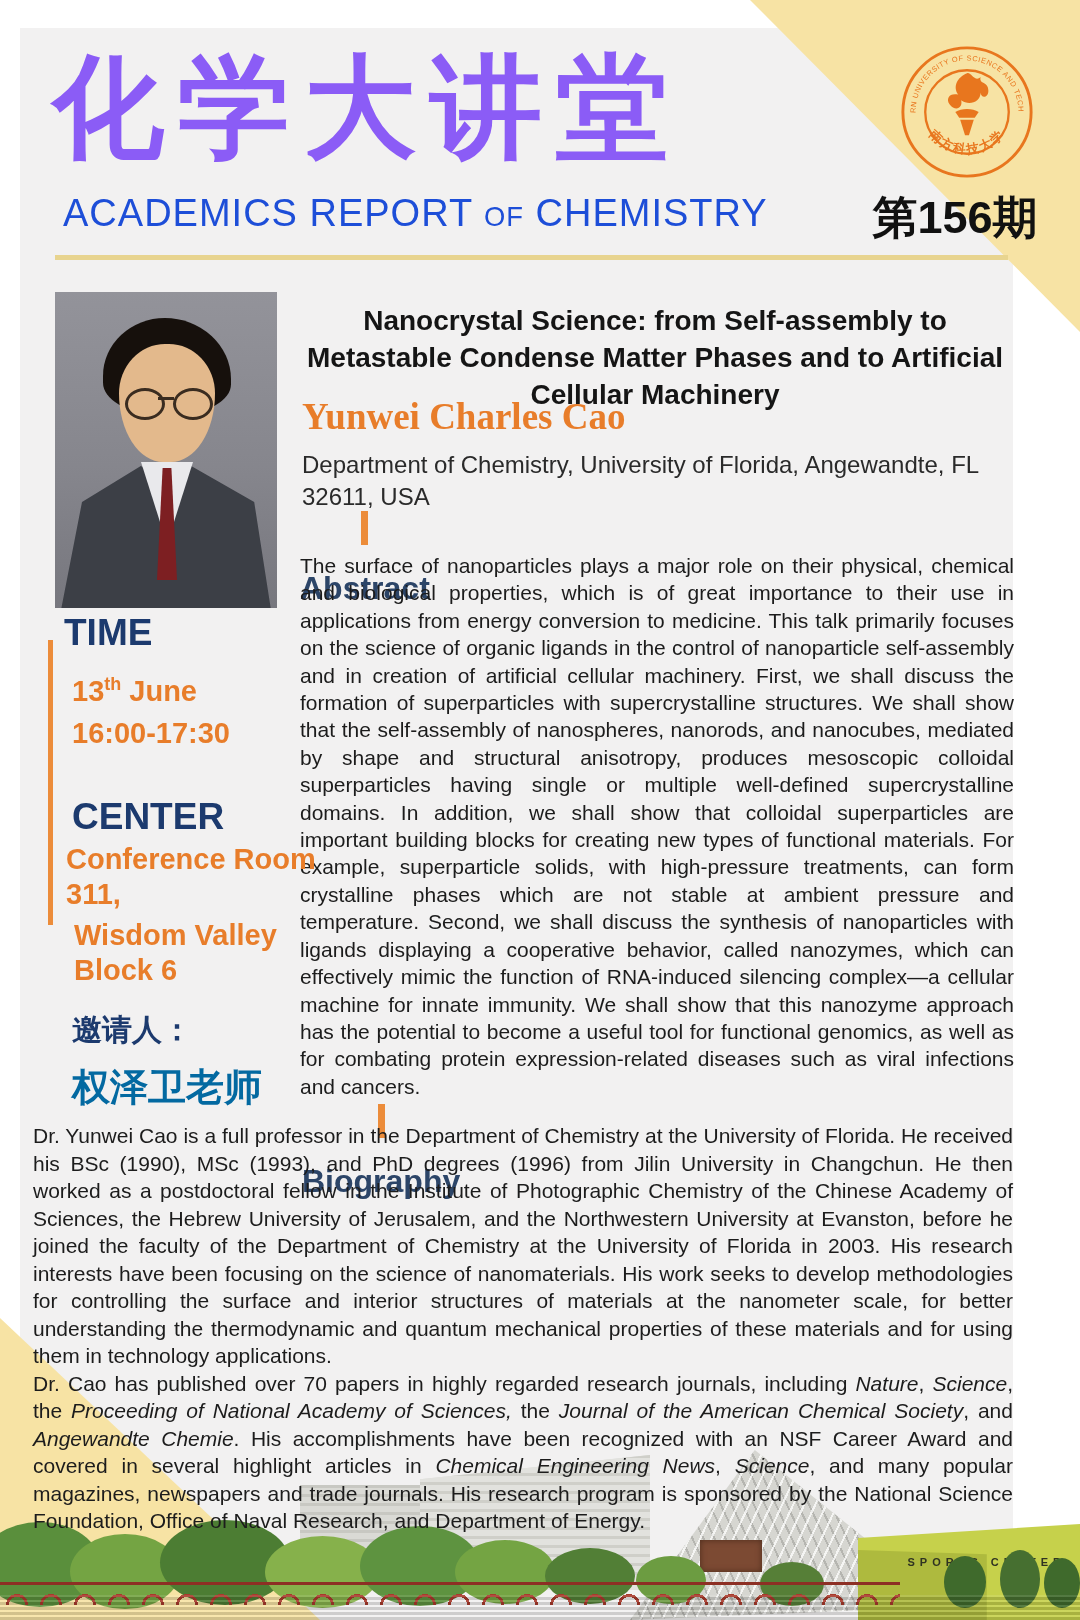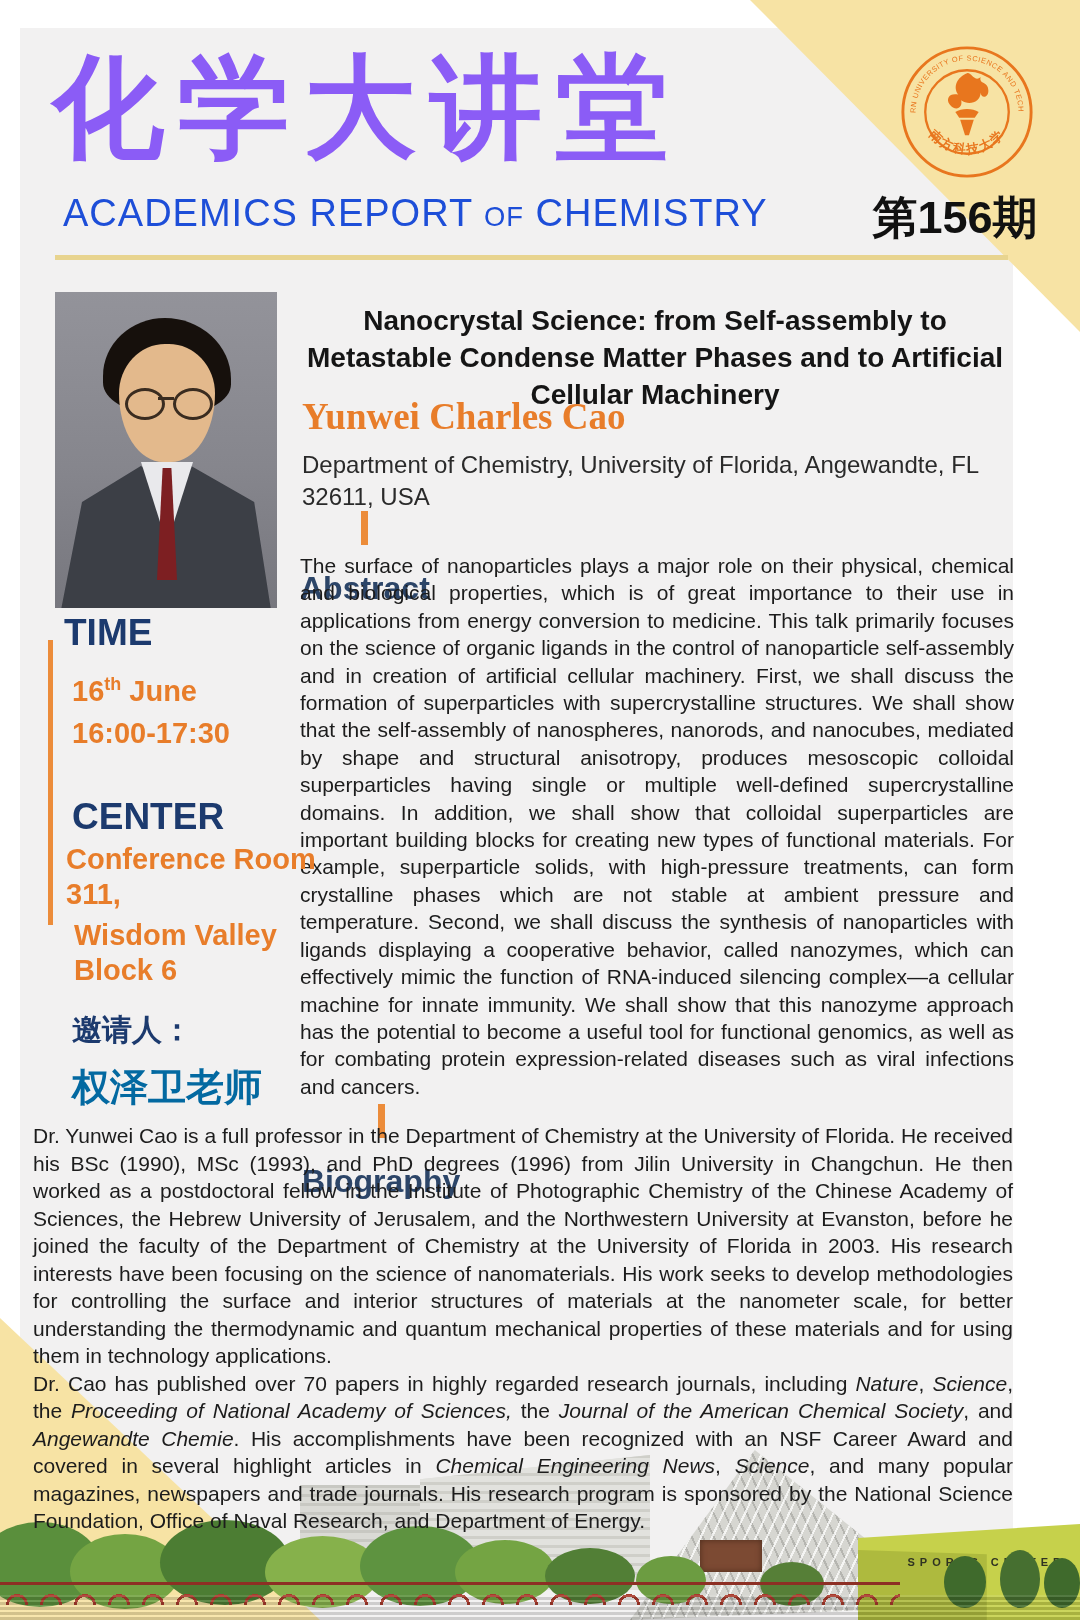--- a/index.html
+++ b/index.html
@@ -176,21 +176,21 @@
 
   <div class="sec-head abstract-head">
     <div class="sec-bar"></div>
     <div class="sec-txt">Abstract</div>
   </div>
   <div class="abstract-body">The surface of nanoparticles plays a major role on their physical, chemical and biological properties, which is of great importance to their use in applications from energy conversion to medicine.  This talk primarily focuses on the science of organic ligands in the control of nanoparticle self-assembly and in creation of artificial cellular machinery.  First, we shall discuss the formation of superparticles with supercrystalline structures.  We shall show that the self-assembly of nanospheres, nanorods, and nanocubes, mediated by shape and structural anisotropy, produces mesoscopic colloidal superparticles having single or multiple well-defined supercrystalline domains.  In addition, we shall show that colloidal superparticles are important building blocks for creating new types of functional materials.  For example, superparticle solids, with high-pressure treatments, can form crystalline phases which are not stable at ambient pressure and temperature.  Second, we shall discuss the synthesis of nanoparticles with ligands displaying a cooperative behavior, called nanozymes, which can effectively mimic the function of RNA-induced silencing complex—a cellular machine for innate immunity.  We shall show that this nanozyme approach has the potential to become a useful tool for functional genomics, as well as for combating protein expression-related diseases such as viral infections and cancers.</div>
 
   <div class="sidebar">
     <div class="side-rule"></div>
     <div class="side-item s-label" style="left:16px;top:0;">TIME</div>
-    <div class="side-item s-orange" style="left:24px;top:55px;"><span>16</span><sup>th</sup><span> June</span></div>
+    <div class="side-item s-orange" style="left:24px;top:55px;"><span>13</span><sup>th</sup><span> June</span></div>
     <div class="side-item s-orange" style="left:24px;top:104px;">16:00-17:30</div>
     <div class="side-item s-label" style="left:24px;top:184px;">CENTER</div>
     <div class="side-item s-orange" style="left:18px;top:230px;width:252px;">Conference Room 311,</div>
     <div class="side-item s-orange" style="left:26px;top:306px;width:218px;">Wisdom Valley Block 6</div>
     <div class="side-item s-cn-label" style="left:24px;top:398px;">邀请人：</div>
     <div class="side-item s-cn-name" style="left:24px;top:450px;">权泽卫老师</div>
   </div>
 
   <div class="sec-head bio-head">
     <div class="sec-bar"></div>

